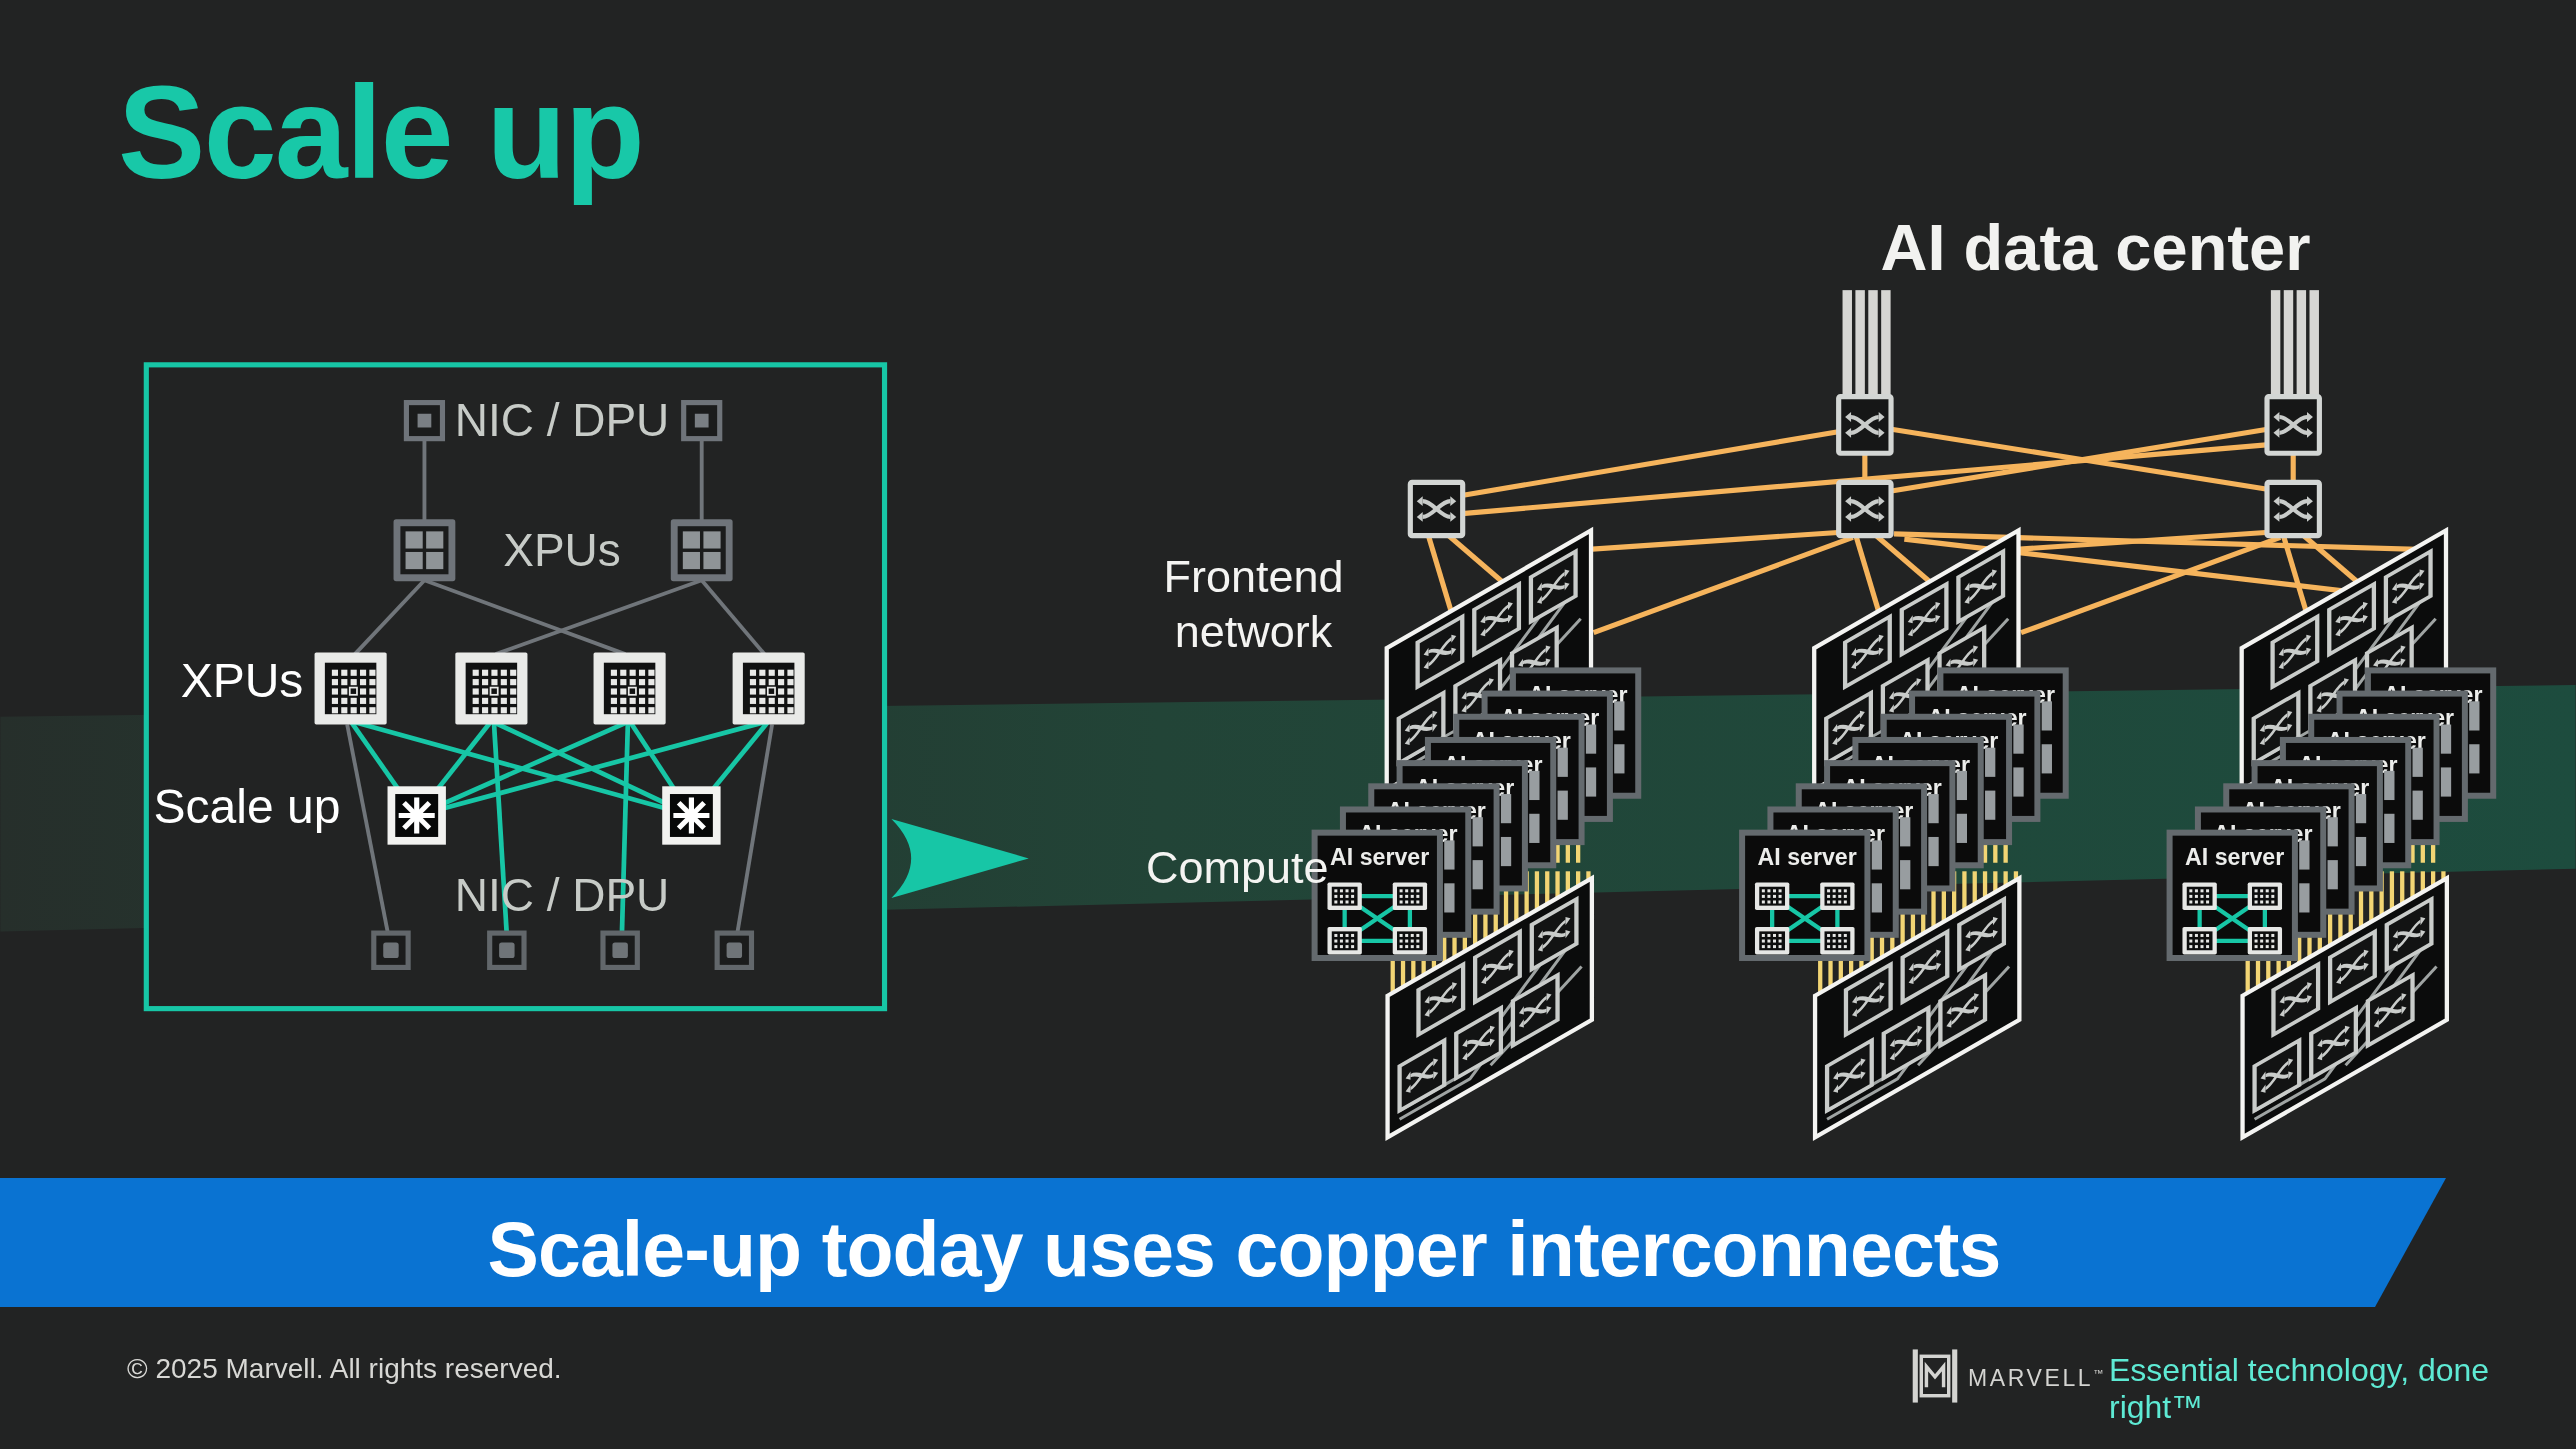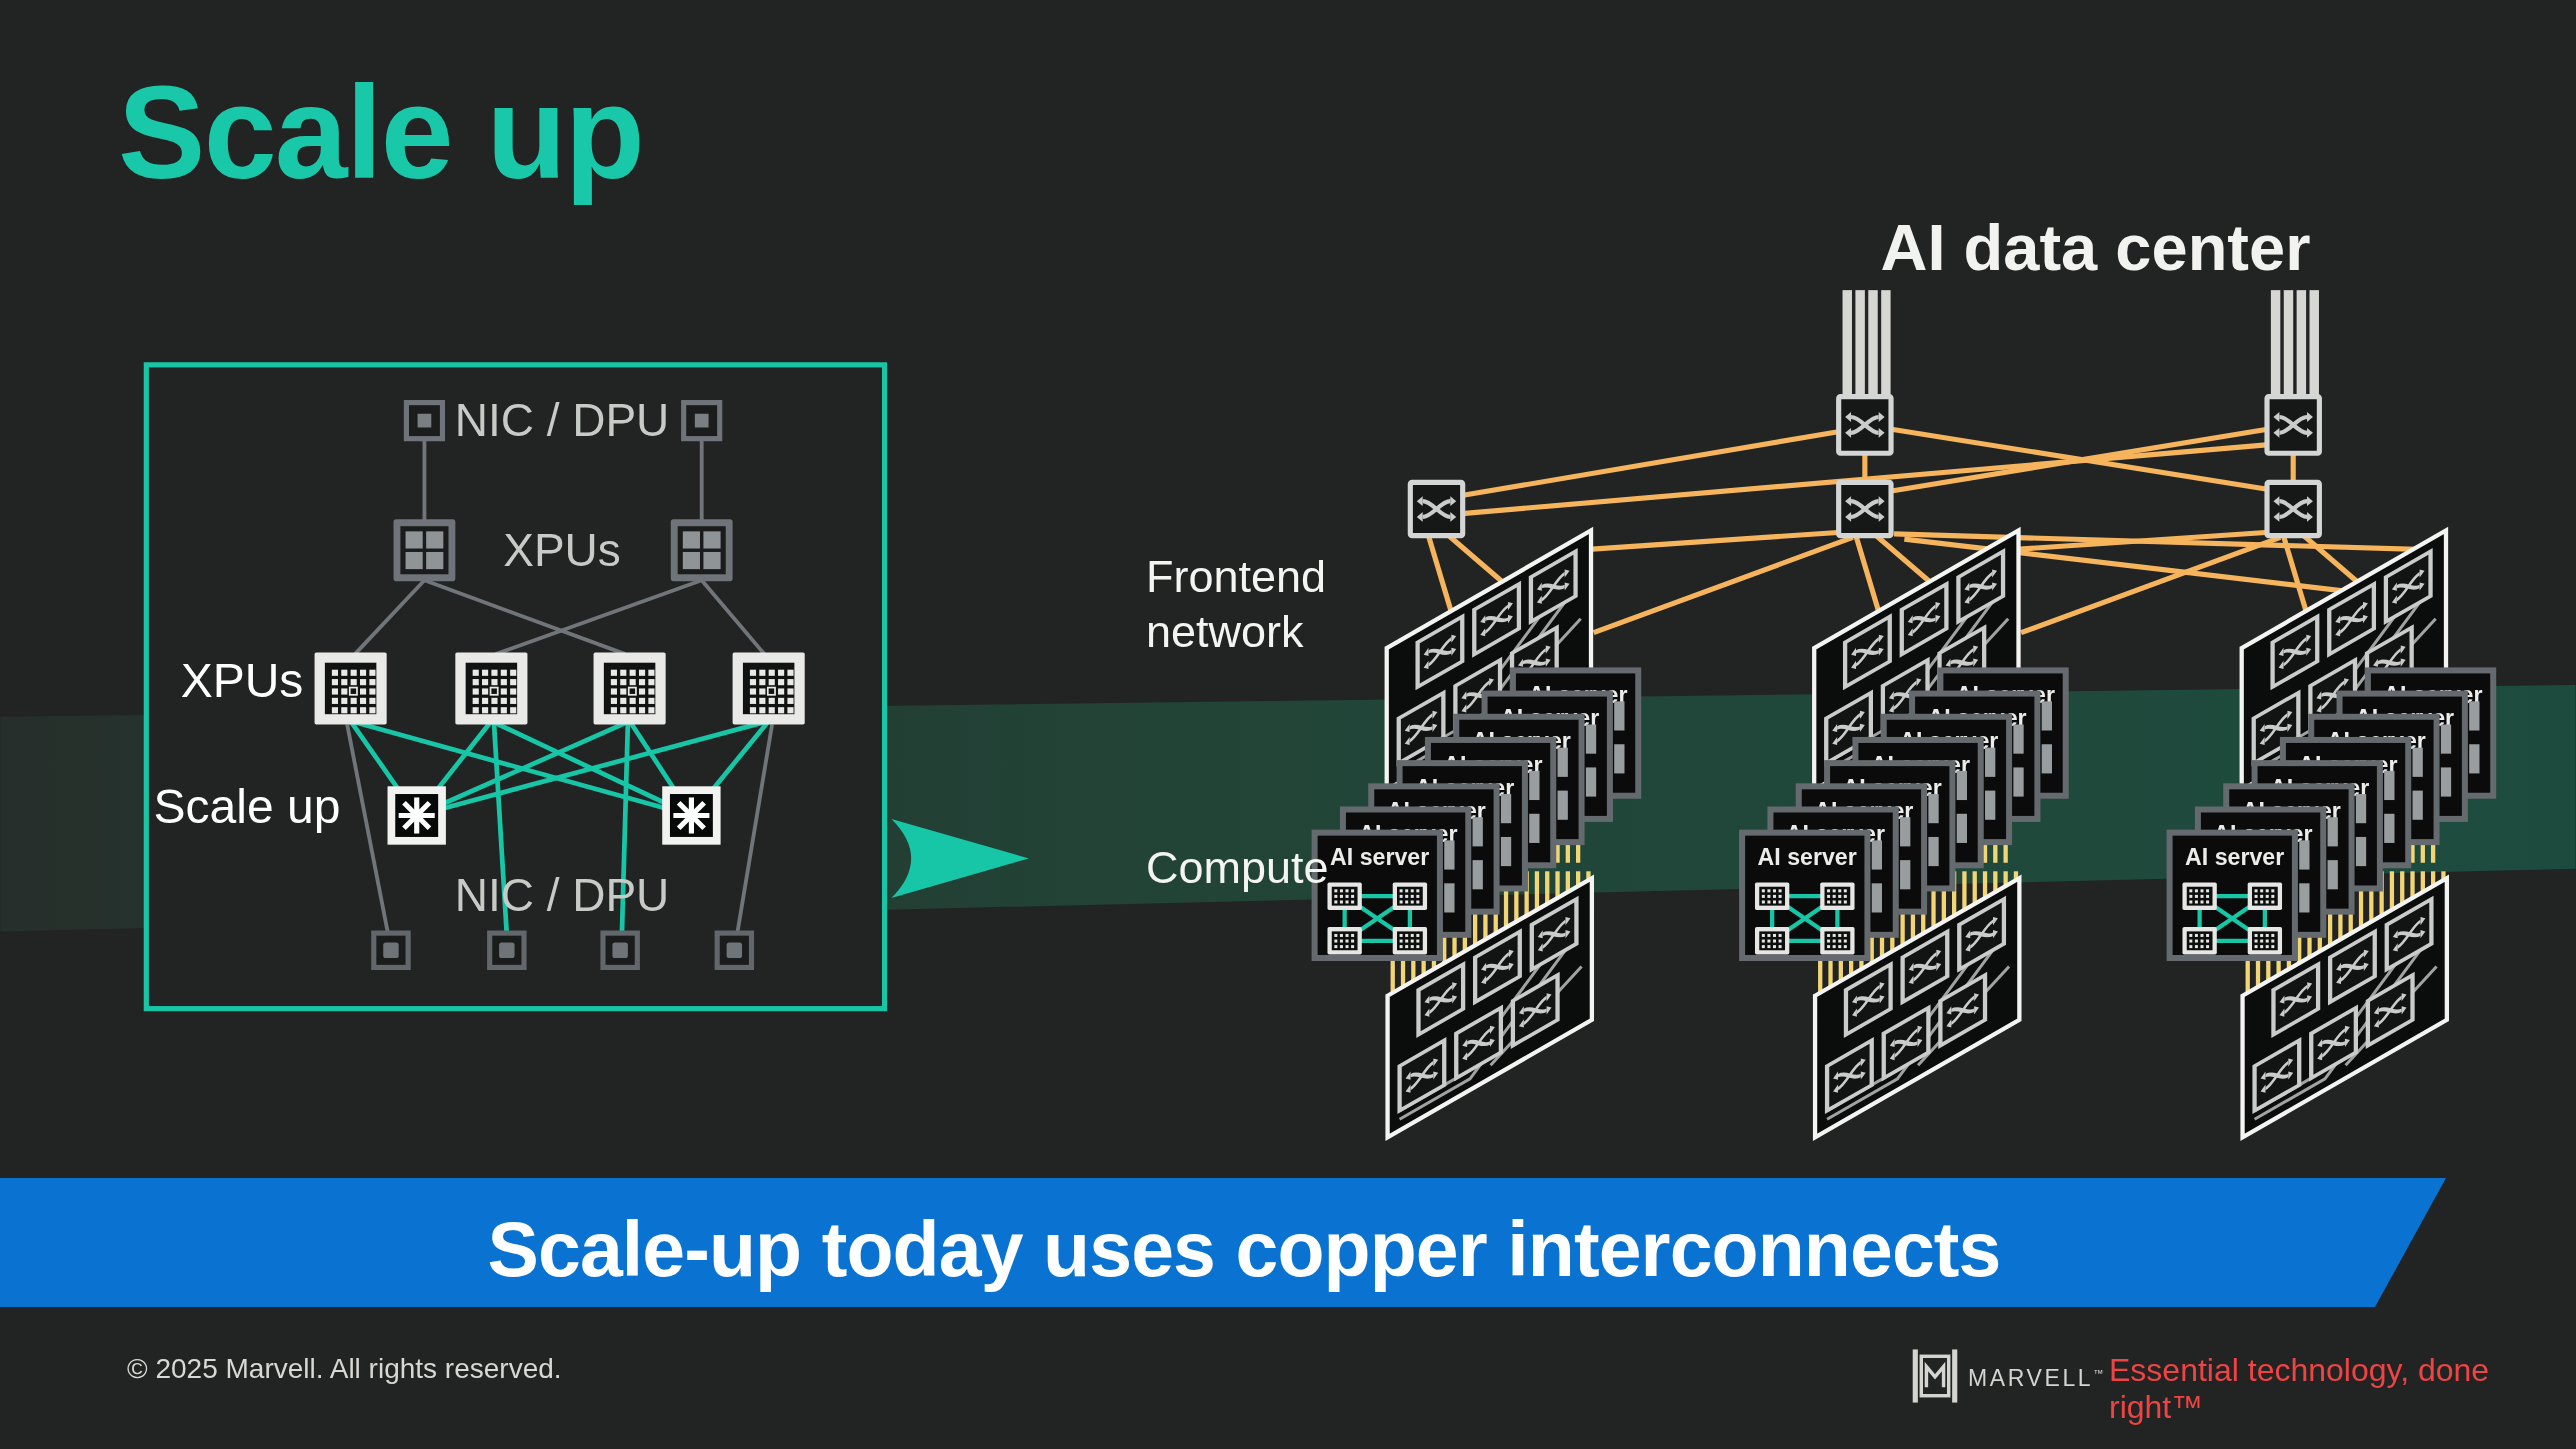--- a/index.html
+++ b/index.html
@@ -8,31 +8,31 @@
          font-family:"Liberation Sans",sans-serif;overflow:hidden;}
   #scene{position:absolute;left:0;top:0;}
   .lbl{position:absolute;color:#F2F2F0;}
   .center{transform:translate(-50%,-50%);text-align:right;white-space:nowrap;}
   .page-title{left:118px;top:57px;font-size:131px;font-weight:700;color:#18C8A8;letter-spacing:-1.7px;}
   .ai-compute-title{left:146px;top:283px;width:738px;text-align:center;font-size:55px;font-weight:700;}
   .diagram-label{font-size:46px;color:#C7CBC7;}
   .diagram-label.white{color:#FFFFFF;font-size:48px;}
   .side-label{left:1146px;font-size:45px;line-height:1.22;color:#F4F4F2;}
   .dci-label{top:325px;}
-  .frontend-label{top:550px;width:215px;}
+  .frontend-label{top:550px;width:215px;text-align:center;}
   .compute-label{top:841px;}
   .backend-label{top:998px;width:215px;}
   .dc-title{left:1838px;top:210px;width:515px;text-align:center;font-size:65px;font-weight:700;}
   .banner{position:absolute;left:0;top:1178px;width:2576px;height:142px;background:#0A73D2;
           clip-path:polygon(0 0,2446px 0,2375px 129px,0 129px);display:flex;align-items:center;}
   .banner-text{width:2488px;text-align:center;color:#FFFFFF;font-size:77px;font-weight:700;letter-spacing:-0.9px;}
   .copyright{left:127px;top:1353px;font-size:28px;color:#D8D8D5;}
   .brand{left:1968px;top:1365px;font-size:23px;letter-spacing:2.6px;color:#D4D4D1;}
   .brand sup{font-size:10.3px;}
-  .tagline{left:2109px;top:1352px;font-size:32px;color:#ef4444;}
+  .tagline{left:2109px;top:1352px;font-size:32px;color:#5eead4;}
   .logo-box{position:absolute;left:1911px;top:1346px;}
 </style>
 </head>
 <body>
 
 <div class="slide">
 
   <svg id="scene" width="2576" height="1449" viewBox="0 0 3000 1688">
       <defs>
         <linearGradient id="bandGrad" x1="0" y1="0" x2="1" y2="0">

